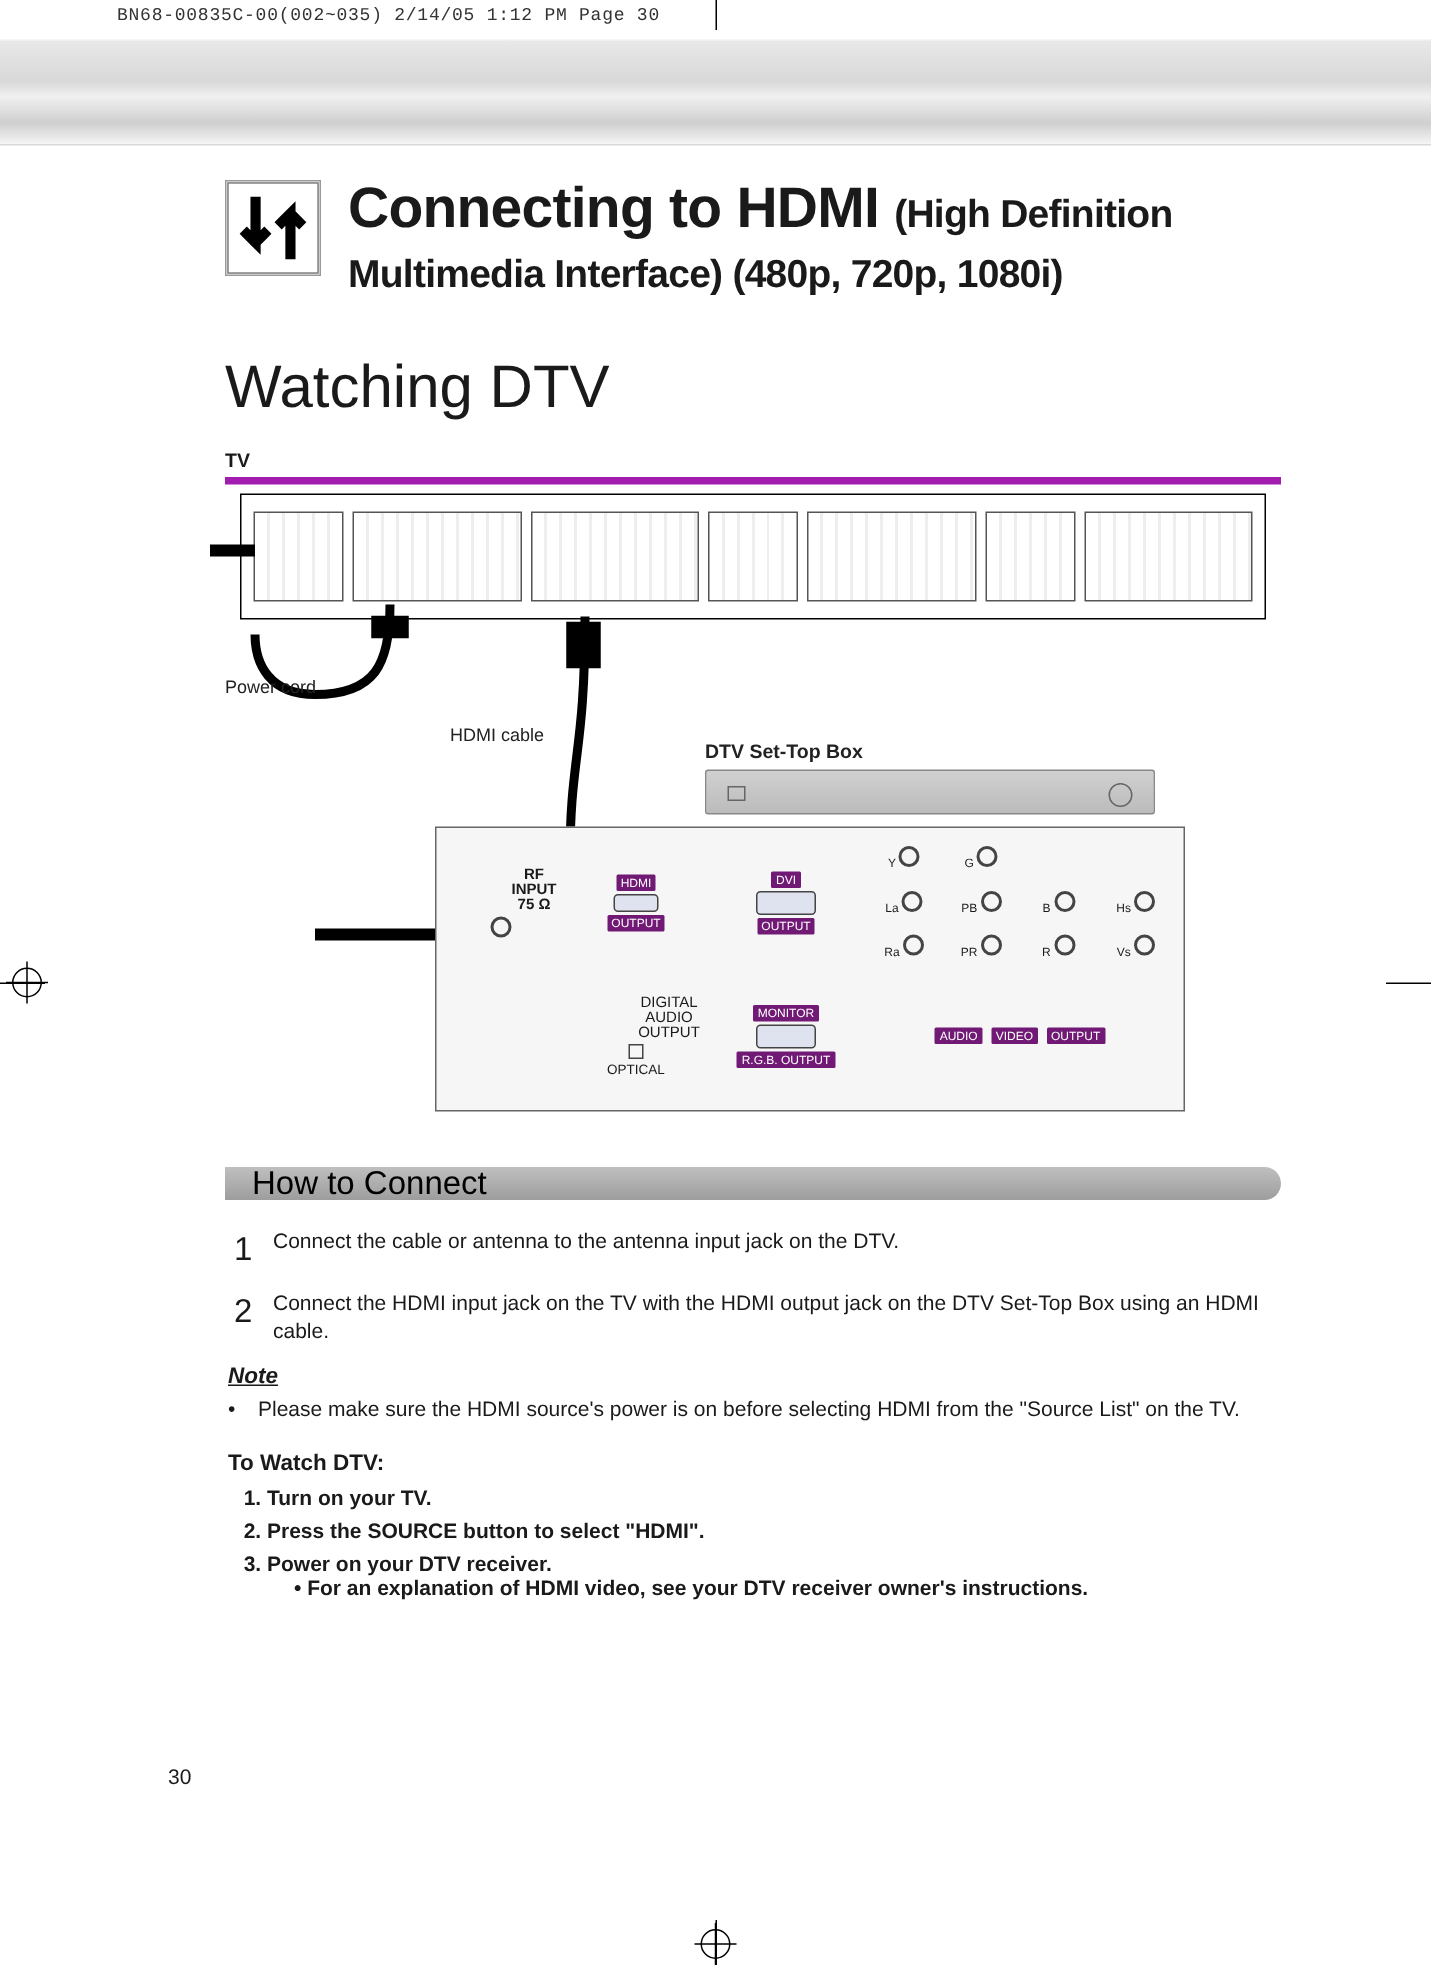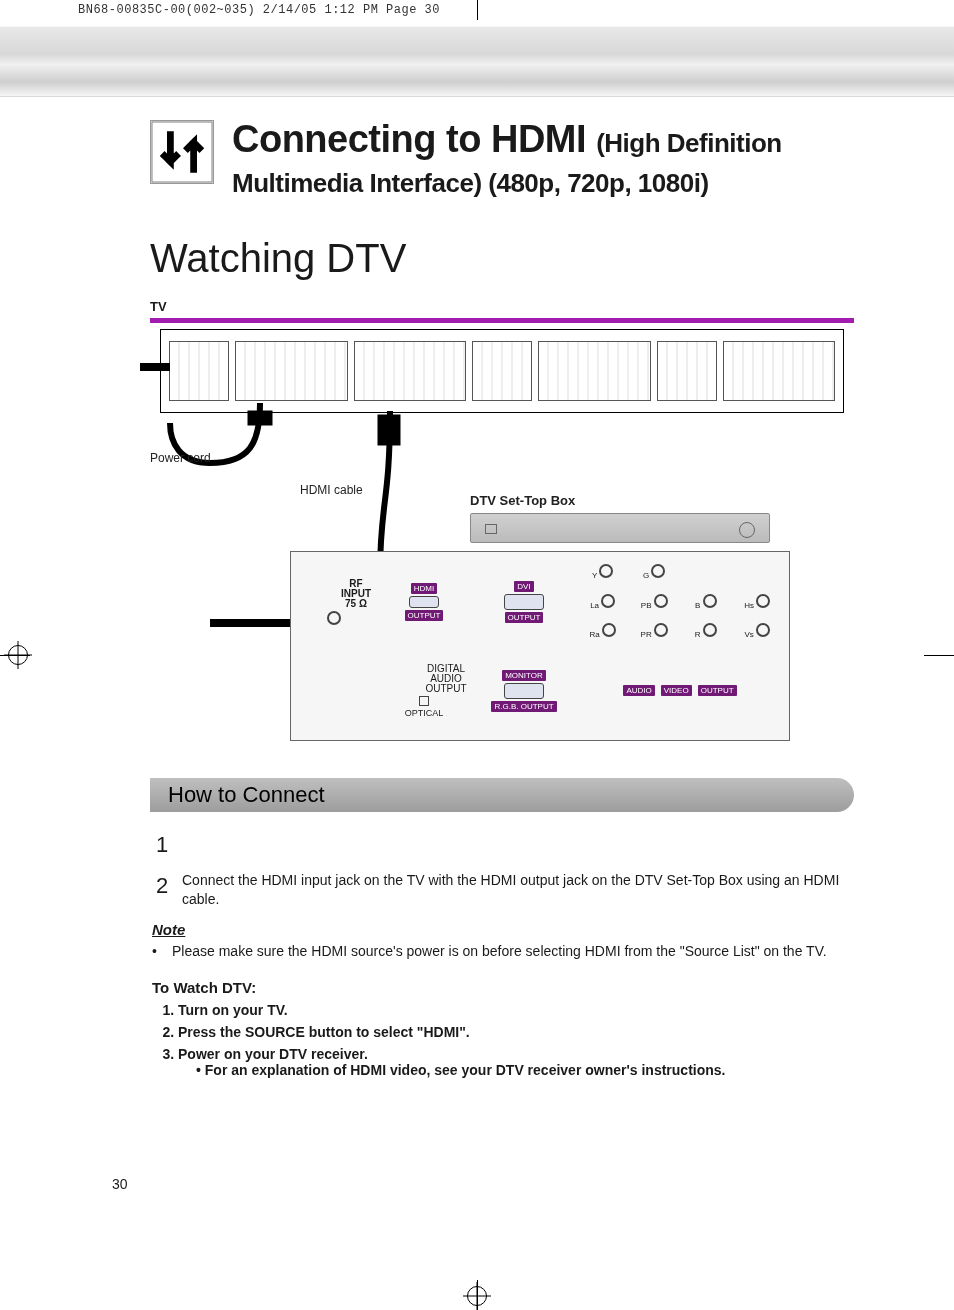--- a/index.html
+++ b/index.html
@@ -161,21 +161,21 @@
   .cable {
     position: absolute;
     stroke: #000;
     fill: none;
     overflow: visible;
   }
 
   .how-bar {
     background: linear-gradient(#bfbfbf,#9d9d9d);
     border-radius: 0 20px 20px 0;
-    height: 34px;
+    height: 22px;
     display: flex;
     align-items: center;
     padding-left: 18px;
     margin-bottom: 18px;
   }
   .how-bar h3 {
     font-size: 22px;
     font-weight: 400;
     color: #000;
     font-family: "Arial Narrow", "Helvetica Neue Condensed", Arial, sans-serif;
@@ -380,20 +380,21 @@
       </div>
     </div>
   </div>
 
   <div class="how-bar">
     <h3>How to Connect</h3>
   </div>
 
   <div class="step">
     <div class="num">1</div>
+    <div>Connect the cable or antenna to the antenna input jack on the DTV.</div>
   </div>
   <div class="step">
     <div class="num">2</div>
     <div>Connect the HDMI input jack on the TV with the HDMI output jack on the DTV Set-Top Box using an HDMI cable.</div>
   </div>
 
   <div class="note-head">Note</div>
   <div class="note-body">
     <span class="bullet">•</span>
     <span>Please make sure the HDMI source's power is on before selecting HDMI from the "Source List" on the TV.</span>

